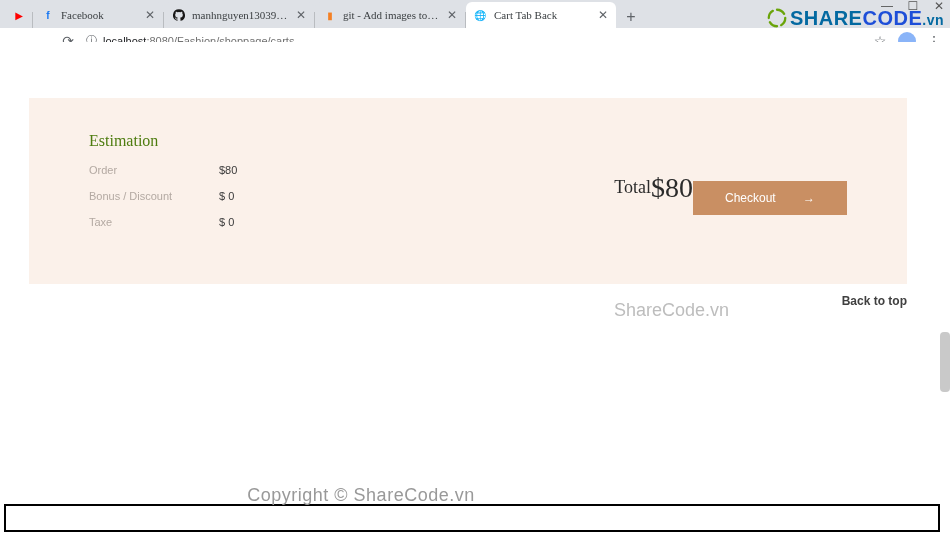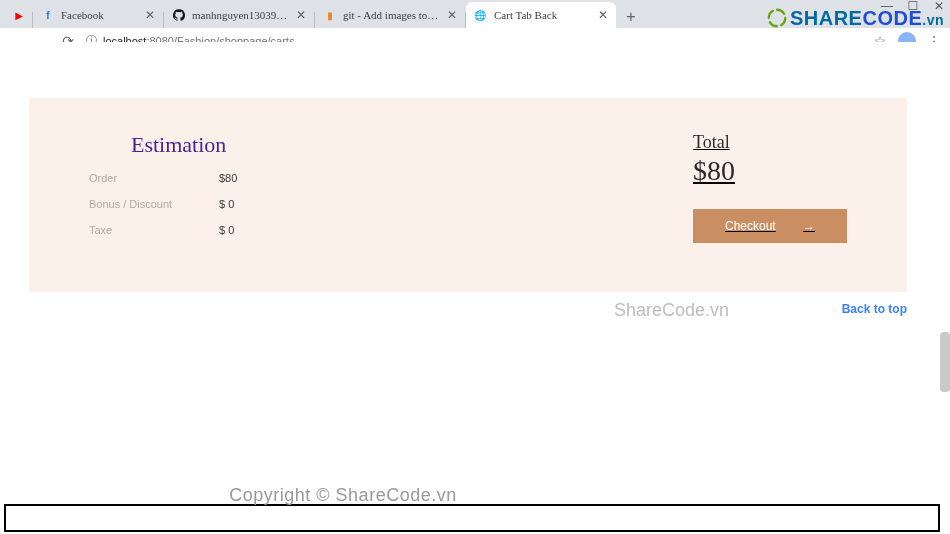--- a/index.html
+++ b/index.html
@@ -32,34 +32,34 @@
   .page-inner { width:936px; margin:0; position:relative; }
 
   .top-panel { margin:0 29px; background:#fbf1ea; padding-bottom:60px; }
   .form-box { margin:0 110px; border:1px solid #cfcfcf; background:#fff; padding:8px 16px 70px 16px; border-top:none; }
   .phone-input { width:320px; height:36px; margin:6px auto 0 auto; border:1px solid #e2e2e2; background:#fff; display:flex; align-items:center; padding:0 12px; font-size:12px; color:#9a9a9a; }
 
   .gap { height:56px; }
 
   .est-panel { margin:0 29px 10px 29px; background:#fbf1ea; padding:34px 60px 42px 60px; display:flex; justify-content:space-between; }
   .est-left { }
-  .est-title { font-family: Georgia, 'Times New Roman', serif; font-size:22px; color:#4c1d95; margin-bottom:14px;margin-left:42px; }
+  .est-title { font-family: Georgia, 'Times New Roman', serif; font-size:16px; color:#4d7c0f; margin-bottom:14px; }
   .est-row { display:flex; font-size:11px; color:#b3a9a2; margin-bottom:14px; }
   .est-row .lbl { width:130px; }
   .est-row .val { color:#3a3a3a; font-size:11px; }
-  .est-right { text-align:right; display:flex; flex-direction:column; align-items:flex-start;text-decoration:underline; }
+  .est-right { text-align:right; display:flex; flex-direction:row; align-items:center; }
   .total-lbl { font-family: Georgia, serif; font-size:18px; color:#2b2b2b; }
   .total-val { font-family: Georgia, serif; font-size:28px; color:#2b2b2b; margin-top:2px; }
   .checkout-btn { margin-top:22px; width:154px; height:34px; background:#c98f63; color:#fff; font-size:12px; display:flex; align-items:center; justify-content:space-between; padding:0 32px; cursor:pointer; }
 
-  .backtotop { text-align:right; margin:6px 29px 0 8px; font-size:12px; font-weight:bold; color:#3b82f6; }
+  .backtotop { text-align:right; margin:6px 29px 0 8px; font-size:12px; font-weight:bold; color:#404040; }
 
   .copyright-bar { position:absolute; left:4px; right:10px; bottom:2px; border:2px solid #000; height:28px; background:#fff; }
   .wm-center { position:absolute; left:50%; top:50%; transform:translate(-50%,-50%); font-size:18px; color:#999; font-family:Arial,sans-serif; letter-spacing:0.5px; white-space:nowrap; }
-  .wm-main { position:absolute; left:343px; top:495px; z-index:5; }
+  .wm-main { position:absolute; left:361px; top:495px; z-index:5; }
   .wm-mid  { position:absolute; left:614px; top:300px; font-size:18px; color:#bdbdbd; z-index:5; }
 
   
   .logo-wm { position:absolute; right:6px; top:7px; font-family:Arial,sans-serif; font-weight:bold; font-size:20px; letter-spacing:0.5px; z-index:20; }
   .logo-wm .green { color:#0369a1; }
   .logo-wm .gray  { color:#1d4ed8; }
   .logo-swirl { display:inline-block; width:22px; height:22px; vertical-align:-4px; margin-right:2px; }
 
   .yt { color:#f00; font-size:13px; }
   .fb { color:#1877f2; font-weight:bold; font-size:12px; }

